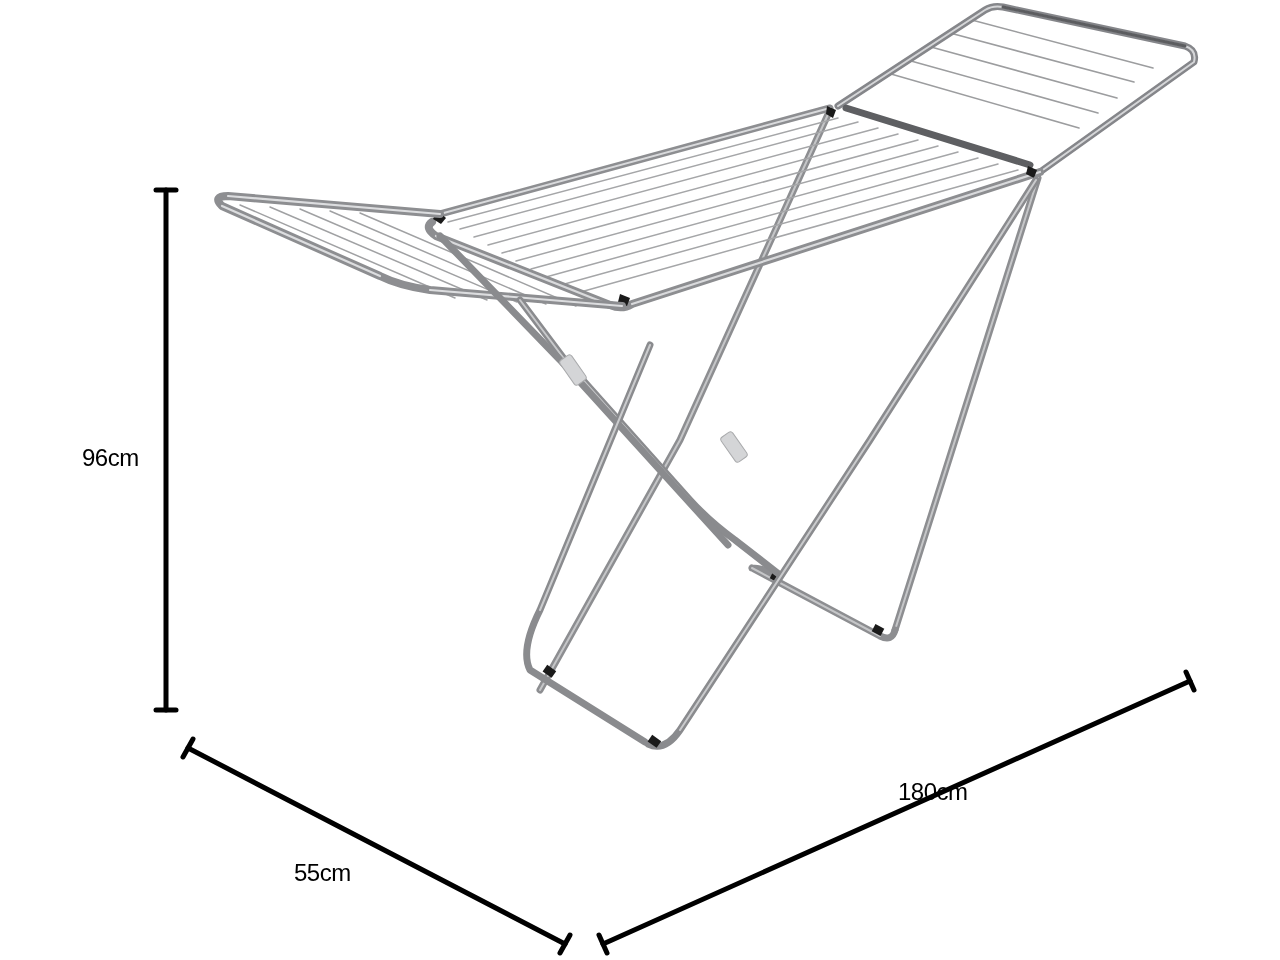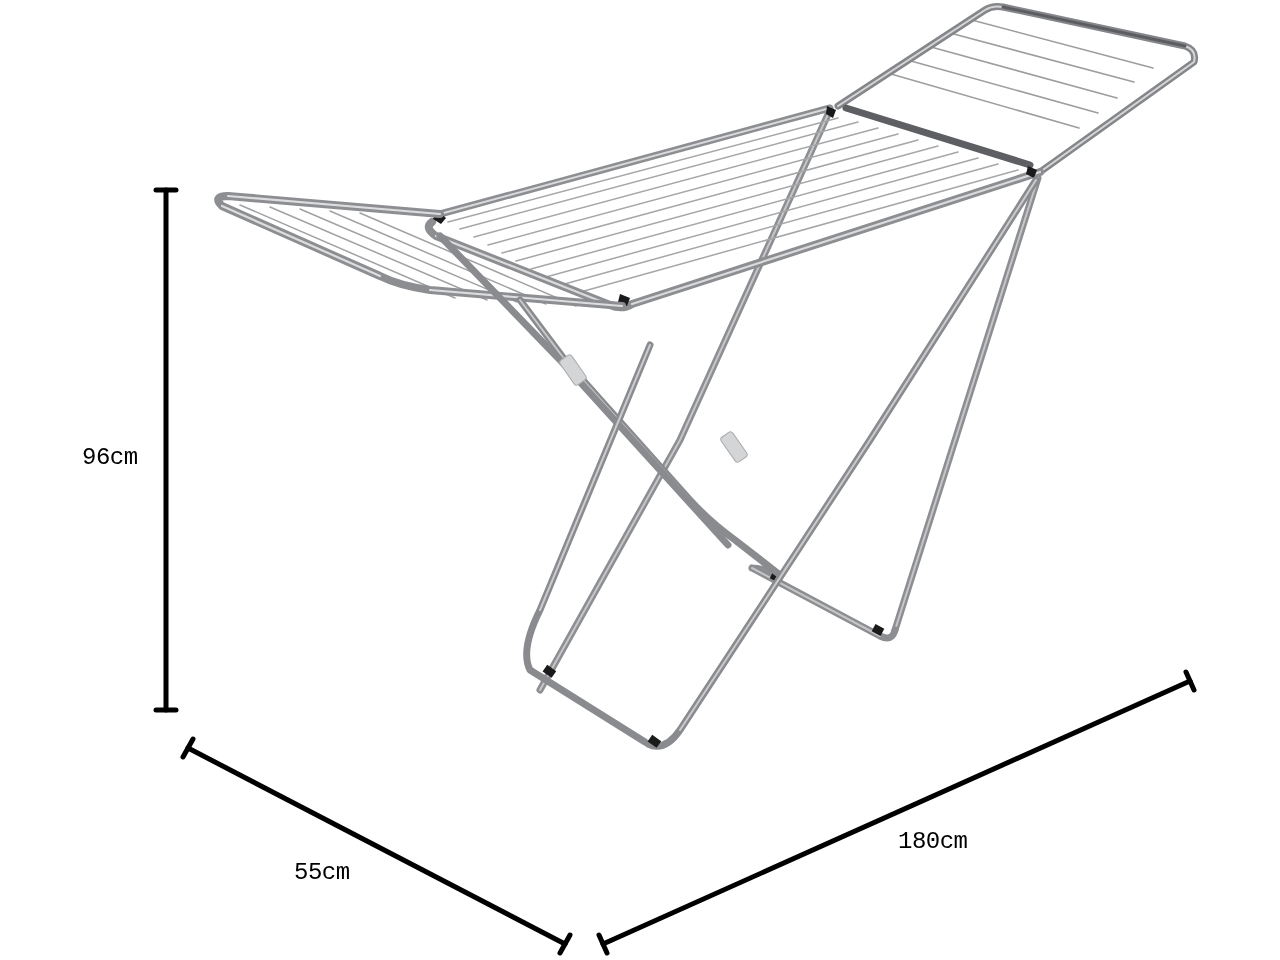--- a/index.html
+++ b/index.html
@@ -16,30 +16,30 @@
   }
   #canvas {
     position: absolute;
     left: 0;
     top: 0;
     width: 1280px;
     height: 960px;
   }
   .dim-label {
     position: absolute;
-    font-family: Liberation Mono, monospace;
+    font-family: Liberation Sans, sans-serif;
     font-size: 24px;
     color: #000000;
     line-height: 1;
     white-space: nowrap;
     letter-spacing: -0.5px;
   }
   #label-height { left: 82px; top: 446px; }
   #label-depth  { left: 294px; top: 861px; }
-  #label-width  { left: 898px; top: 830px; }
+  #label-width  { left: 898px; top: 780px; }
 </style>
 </head>
 <body>
 
 <svg id="canvas" viewBox="0 0 1280 960" xmlns="http://www.w3.org/2000/svg">
   <defs>
     <linearGradient id="tubeGrad" x1="0" y1="0" x2="1" y2="1">
       <stop offset="0" stop-color="#c9cacc"></stop>
       <stop offset="0.5" stop-color="#9fa0a3"></stop>
       <stop offset="1" stop-color="#7c7d80"></stop>

